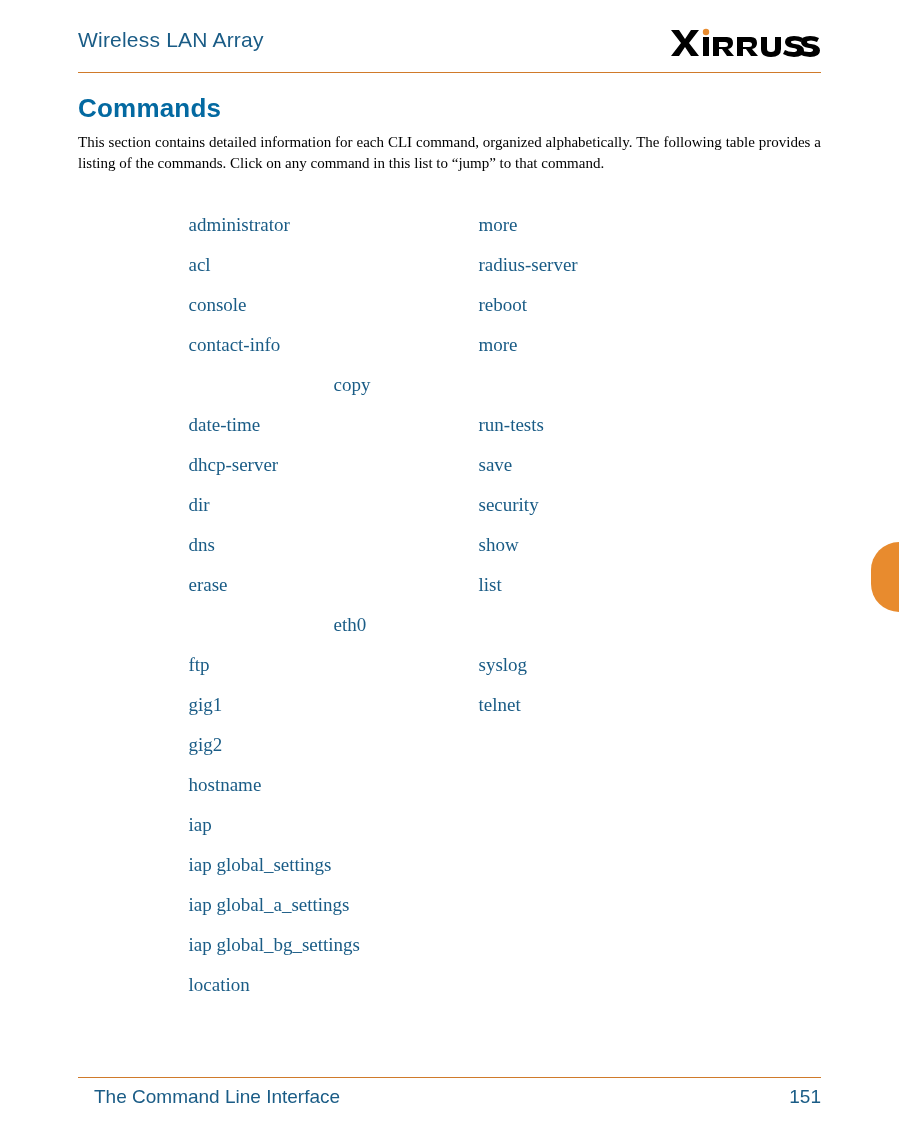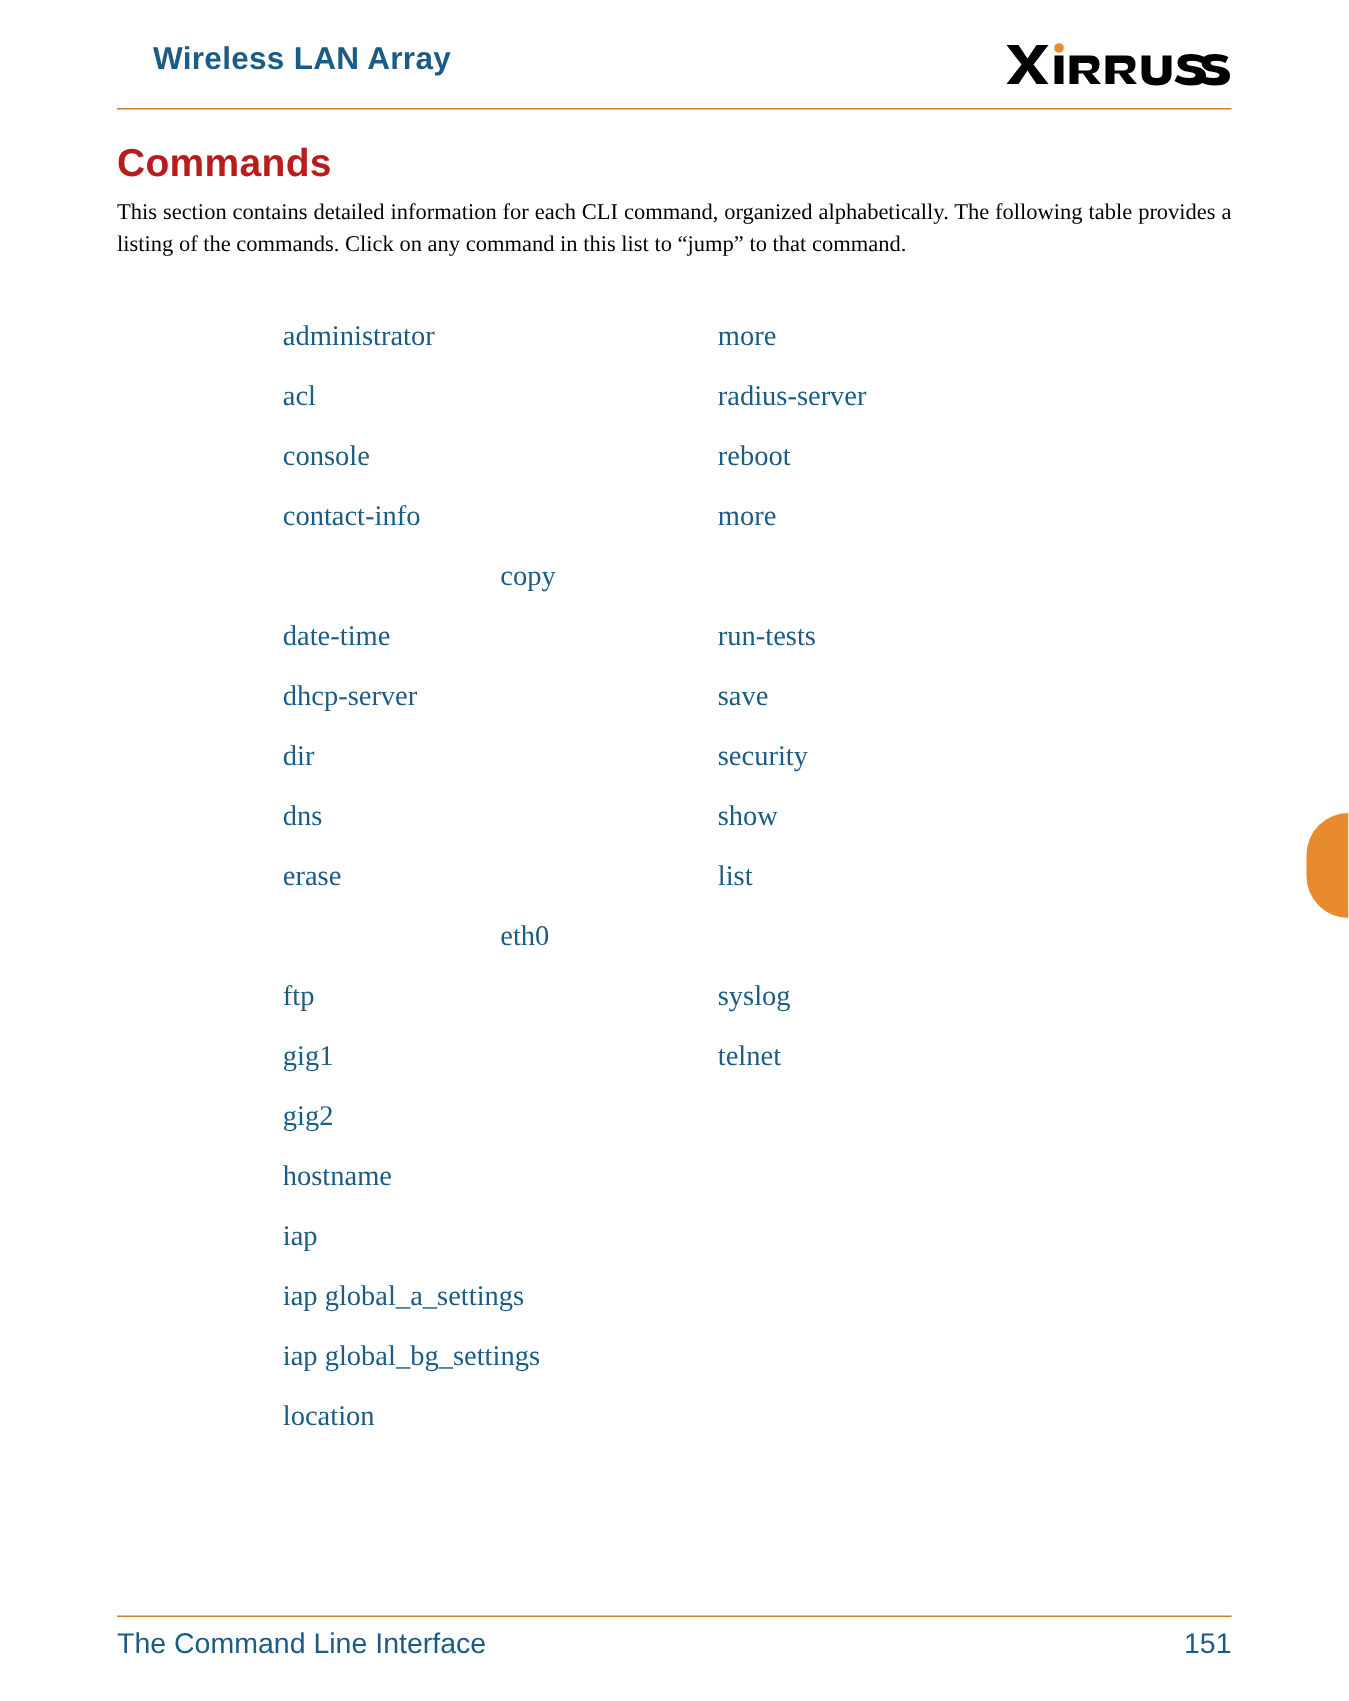--- a/index.html
+++ b/index.html
@@ -1,31 +1,31 @@
 <!DOCTYPE html>
 <html><head>
   <meta charset="utf-8">
   <style>
     * { box-sizing: border-box; margin: 0; padding: 0; }
     body { width: 899px; height: 1134px; background: #fff; font-family: "Palatino Linotype", "Book Antiqua", Palatino, Georgia, serif; color: #000; position: relative; }
     .page { padding: 28px 78px 0 78px; }
     .header-row { display: flex; justify-content: space-between; align-items: flex-start; }
-    .doc-title { color: #1a5c86; font-size: 21px; font-weight: 700; font-family: Helvetica, Arial, sans-serif; letter-spacing: 0.2px; margin-left: 24px; }
+    .doc-title { color: #1a5c86; font-size: 21px; font-weight: 400; font-family: Helvetica, Arial, sans-serif; letter-spacing: 0.2px; }
     .logo { display: flex; align-items: flex-start; }
     .hr-top { border: 0; border-top: 1px solid #d07a2a; margin-top: 14px; margin-bottom: 20px; }
-    .section-title { color: #b91c1c; font-size: 26px; font-weight: 700; font-family: Helvetica, Arial, sans-serif; letter-spacing: 0.2px; margin-bottom: 8px; }
+    .section-title { color: #0369a1; font-size: 26px; font-weight: 700; font-family: Helvetica, Arial, sans-serif; letter-spacing: 0.2px; margin-bottom: 8px; }
     .intro { font-size: 15px; line-height: 1.42; text-align: justify; margin-bottom: 30px; }
     .table-wrap { padding-left: 58px; }
     .cmd-row { display: flex; justify-content: center; }
     .cmd-col { width: 290px; padding: 9px 0; }
     .cmd-link { color: #1a5c86; font-size: 19px; text-decoration: none; cursor: pointer; }
     .side-tab { position: absolute; right: 0; top: 542px; width: 28px; height: 70px; background: #e88b2e; border-top-left-radius: 28px; border-bottom-left-radius: 28px; }
     .footer { position: absolute; bottom: 26px; left: 78px; right: 78px; }
     .hr-bottom { border: 0; border-top: 1px solid #d07a2a; margin-bottom: 8px; }
-    .footer-row { display: flex; justify-content: space-between; font-family: Helvetica, Arial, sans-serif; font-size: 19px; color: #1a5c86; }
+    .footer-row { display: flex; justify-content: space-between; font-family: Helvetica, Arial, sans-serif; font-size: 19px; color: #1a5c86; margin-left: 16px; }
   </style>
 </head>
 <body>
 
 <div class="page">
   <div class="header-row">
     <div class="doc-title">Wireless LAN Array</div>
     <div class="logo">
       <svg width="152" height="30" viewBox="0 0 152 30">
         <g fill="#000">
@@ -103,20 +103,24 @@
       </div>
     <div class="cmd-row">
         <div class="cmd-col"><a class="cmd-link">hostname</a></div>
         <div class="cmd-col"><a class="cmd-link"></a></div>
       </div>
     <div class="cmd-row">
         <div class="cmd-col"><a class="cmd-link">iap</a></div>
         <div class="cmd-col"><a class="cmd-link"></a></div>
       </div>
     <div class="cmd-row">
+        <div class="cmd-col"><a class="cmd-link">iap global_settings</a></div>
+        <div class="cmd-col"><a class="cmd-link"></a></div>
+      </div>
+    <div class="cmd-row">
         <div class="cmd-col"><a class="cmd-link">iap global_a_settings</a></div>
         <div class="cmd-col"><a class="cmd-link"></a></div>
       </div>
     <div class="cmd-row">
         <div class="cmd-col"><a class="cmd-link">iap global_bg_settings</a></div>
         <div class="cmd-col"><a class="cmd-link"></a></div>
       </div>
     <div class="cmd-row">
         <div class="cmd-col"><a class="cmd-link">location</a></div>
         <div class="cmd-col"><a class="cmd-link"></a></div>

